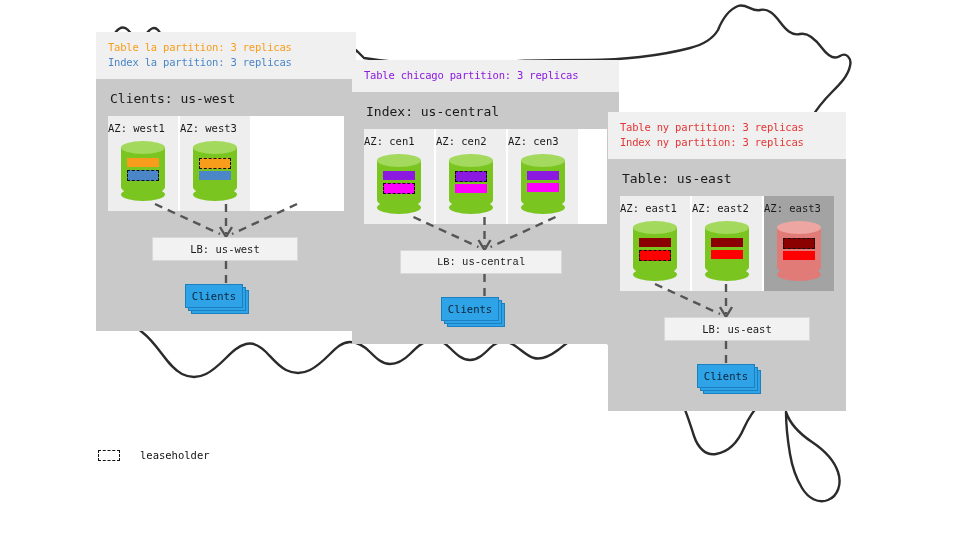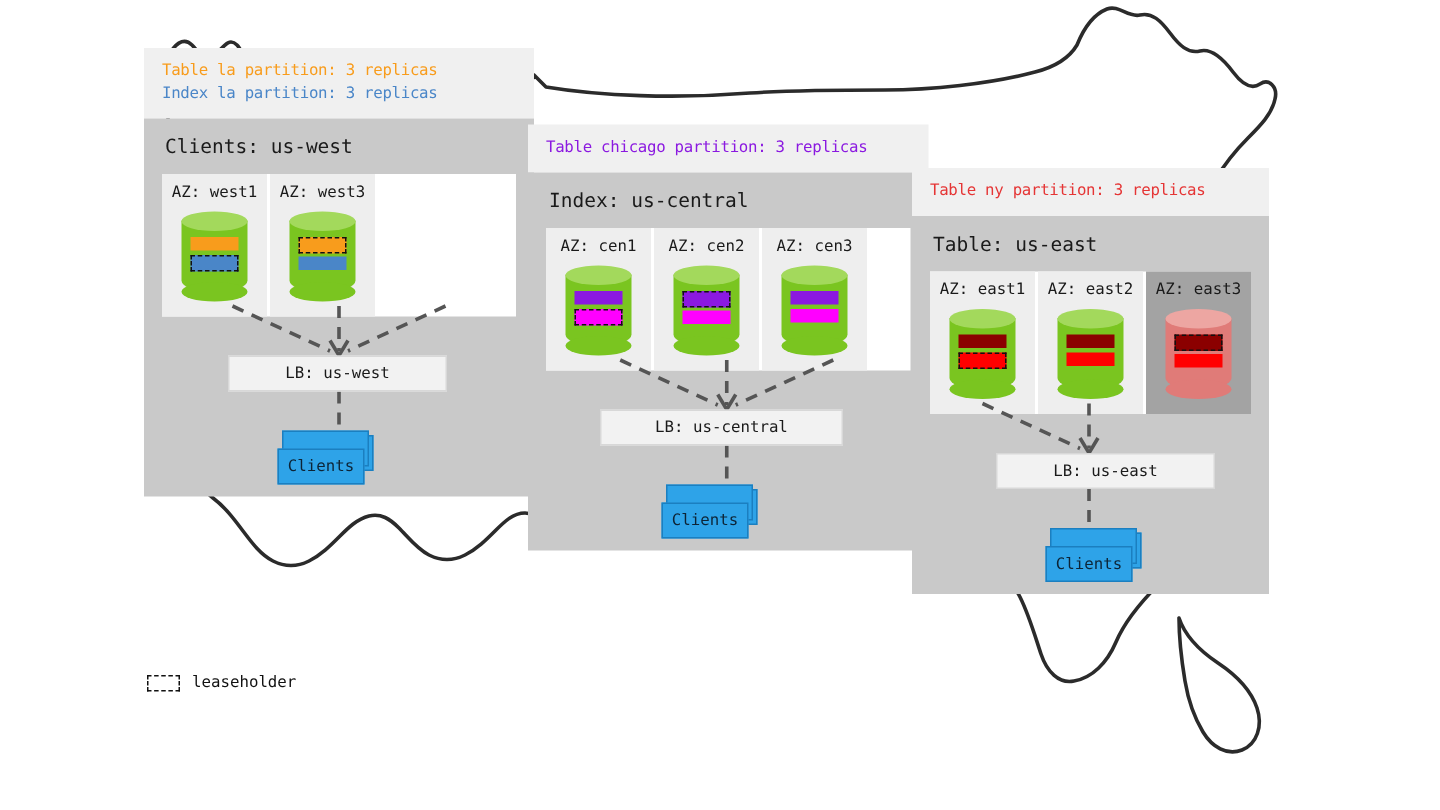--- a/index.html
+++ b/index.html
@@ -36,21 +36,20 @@
     color:#1a1a1a;
     margin:2px 0 10px 2px;
     letter-spacing:0px;
     white-space:nowrap;
   }
   .az-row{display:flex;gap:2px;background:#ffffff;}
   .az{
     background:#eeeeee;
     box-sizing:border-box;
     padding:6px 0 10px 0;
-    text-align:center;
     position:relative;
   }
   .az.failed{background:#a3a3a3;}
   .az-label{
     font-size:10.5px;color:#1a1a1a;margin-bottom:7px;white-space:nowrap;
   }
 
   
   .cyl{position:relative;margin:0 auto;width:44px;height:60px;}
   .cyl .body{
@@ -86,27 +85,27 @@
     text-align:center;
   }
   
   .clients{position:absolute;z-index:6;width:58px;height:24px;}
   .clients .card{
     position:absolute;background:#2ea3e8;border:1.3px solid #1b7fc0;
     width:58px;height:24px;box-sizing:border-box;
   }
   .clients .c3{left:6px;top:6px;}
   .clients .c2{left:3px;top:3px;}
-  .clients .c1{left:0;top:0;display:flex;align-items:center;justify-content:center;margin-top:15px;}
+  .clients .c1{left:0;top:0;display:flex;align-items:center;justify-content:center;}
   .clients .lbl{font-size:10.5px;color:#0d2436;white-space:nowrap;}
 
   
   #leaseholder-legend{
     position:absolute;left:98px;top:449px;z-index:4;
-    display:flex;align-items:center;gap:8px;
+    display:flex;align-items:center;gap:20px;
   }
   #leaseholder-legend .swatch{
     width:22px;height:11px;border:1.5px dashed #111;box-sizing:border-box;background:#fff;
   }
   #leaseholder-legend .txt{font-size:10.5px;color:#111;white-space:nowrap;}
 </style>
 </head>
 <body>
 
 <div id="stage">
@@ -276,21 +275,21 @@
       <div class="clients" style="left:89px;top:205px;">
         <div class="card c3"></div>
         <div class="card c2"></div>
         <div class="card c1">
           <span class="lbl">Clients</span>
         </div>
       </div>
     </div>
   </div>
 
-  <div class="cluster" id="cl-central" style="left:352px;top:83px;width:267px;">
+  <div class="cluster" id="cl-central" style="left:352px;top:60px;width:267px;">
 
     <div class="legend-head">
       <div style="color:#8b19e0">Table chicago partition: 3 replicas</div>
     </div>
 
     <div class="region-body" style="height:252px;">
       <div class="region-title">Index: us-central</div>
 
       <div class="az-row">
         <div class="az" style="width:70px">
@@ -334,36 +333,37 @@
       <svg class="links" viewBox="0 0 238 252">
         <g stroke="#555" stroke-width="2.4" stroke-dasharray="8,6" fill="none">
           <path d="M47,125 L112,155"></path>
           <path d="M118,125 L118,155"></path>
           <path d="M189,125 L124,155"></path>
           <path d="M118,182 L118,208"></path>
         </g>
         <path d="M112,148 L118,158 L124,148" fill="none" stroke="#555" stroke-width="2.4"></path>
       </svg>
 
-      <div class="lb" style="left:48px;top:158px;width:140px;">LB: us-central</div>
+      <div class="lb" style="left:48px;top:158px;width:140px;font-family:Liberation Mono, monospace;">LB: us-central</div>
 
       <div class="clients" style="left:89px;top:205px;">
         <div class="card c3"></div>
         <div class="card c2"></div>
         <div class="card c1">
           <span class="lbl">Clients</span>
         </div>
       </div>
     </div>
   </div>
 
   <div class="cluster" id="cl-east" style="left:608px;top:112px;width:238px;">
 
     <div class="legend-head">
       <div style="color:#e53535">Table ny partition: 3 replicas</div>
+      <div style="color:#e53535">Index ny partition: 3 replicas</div>
     </div>
 
     <div class="region-body" style="height:252px;">
       <div class="region-title">Table: us-east</div>
 
       <div class="az-row">
         <div class="az" style="width:70px">
           <div class="az-label">AZ: east1</div>
           <div class="cyl">
             <div class="body"></div>

